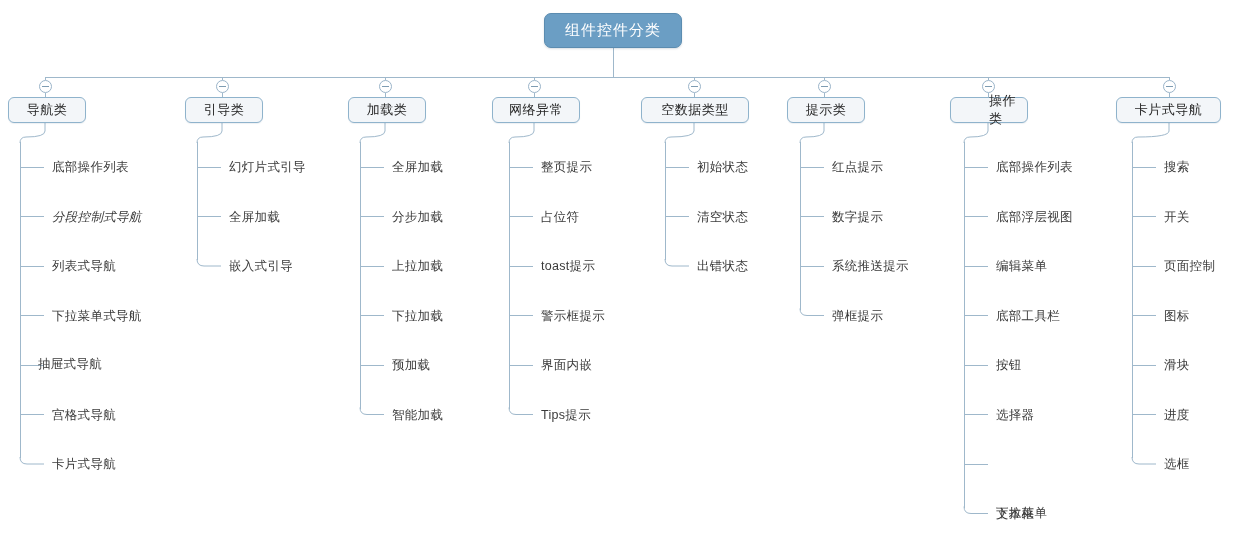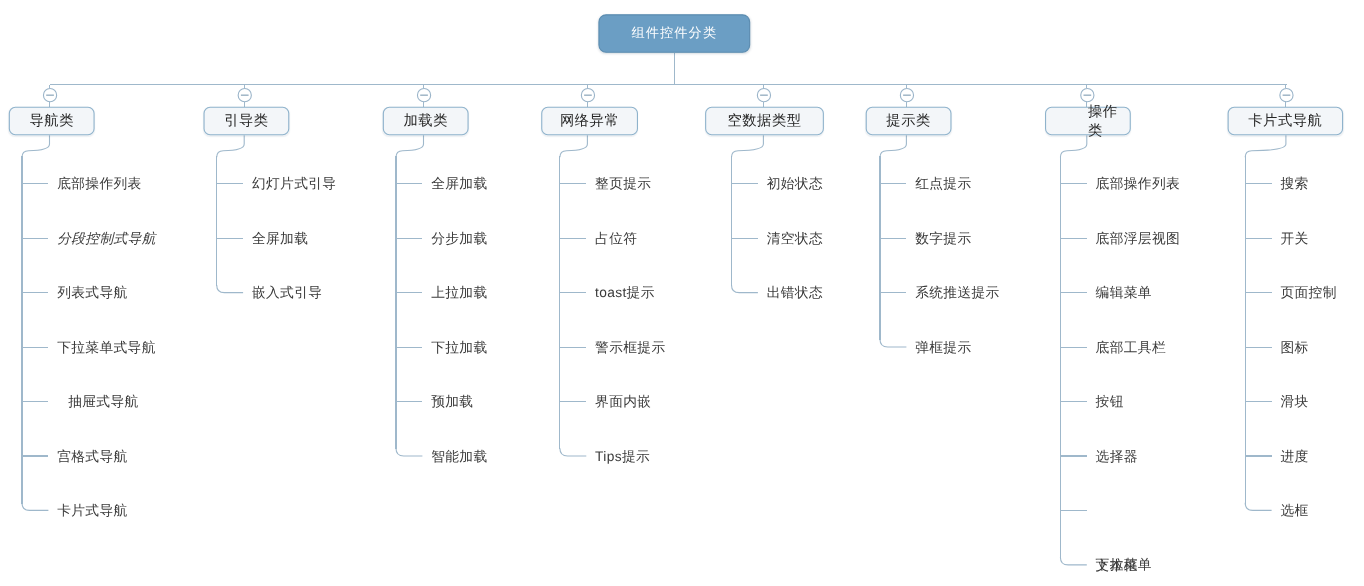--- a/index.html
+++ b/index.html
@@ -28,21 +28,21 @@
     pointer-events: none;
   }
   
   .root-node {
     position: absolute;
     box-sizing: border-box;
     background: #6b9ec4;
     border: 1px solid #5b8cb0;
     border-radius: 7px;
     color: #ffffff;
-    font-size: 12px;
+    font-size: 15px;
     letter-spacing: 1px;
     display: flex;
     align-items: center;
     justify-content: center;
     box-shadow: 0 1px 2px rgba(40,70,100,0.18);
   }
   
   .cat-node {
     position: absolute;
     box-sizing: border-box;
@@ -176,21 +176,21 @@
         <span>组件控件分类</span>
       </div>
       <div class="toggle" style="left: 38.5px; top: 80px;"></div>
       <div class="cat-node" style="left: 8px; top: 97px; width: 78px;">
         <span>导航类</span>
       </div>
       <div class="leaf" style="left: 52px; top: 161px;">底部操作列表</div>
       <div class="leaf" style="left: 52px; top: 210.5px; font-style: italic;">分段控制式导航</div>
       <div class="leaf" style="left: 52px; top: 260px;">列表式导航</div>
       <div class="leaf" style="left: 52px; top: 309.5px;">下拉菜单式导航</div>
-      <div class="leaf" style="left: 62px; top: 359px;">抽屉式导航</div>
+      <div class="leaf" style="left: 38px; top: 359px; font-family: Liberation Mono, monospace;">抽屉式导航</div>
       <div class="leaf" style="left: 52px; top: 408.5px;">宫格式导航</div>
       <div class="leaf" style="left: 52px; top: 458px;">卡片式导航</div>
       <div class="toggle" style="left: 215.5px; top: 80px;"></div>
       <div class="cat-node" style="left: 185px; top: 97px; width: 78px;">
         <span>引导类</span>
       </div>
       <div class="leaf" style="left: 229px; top: 161px;">幻灯片式引导</div>
       <div class="leaf" style="left: 229px; top: 210.5px;">全屏加载</div>
       <div class="leaf" style="left: 229px; top: 260px;">嵌入式引导</div>
       <div class="toggle" style="left: 378.5px; top: 80px;"></div>

